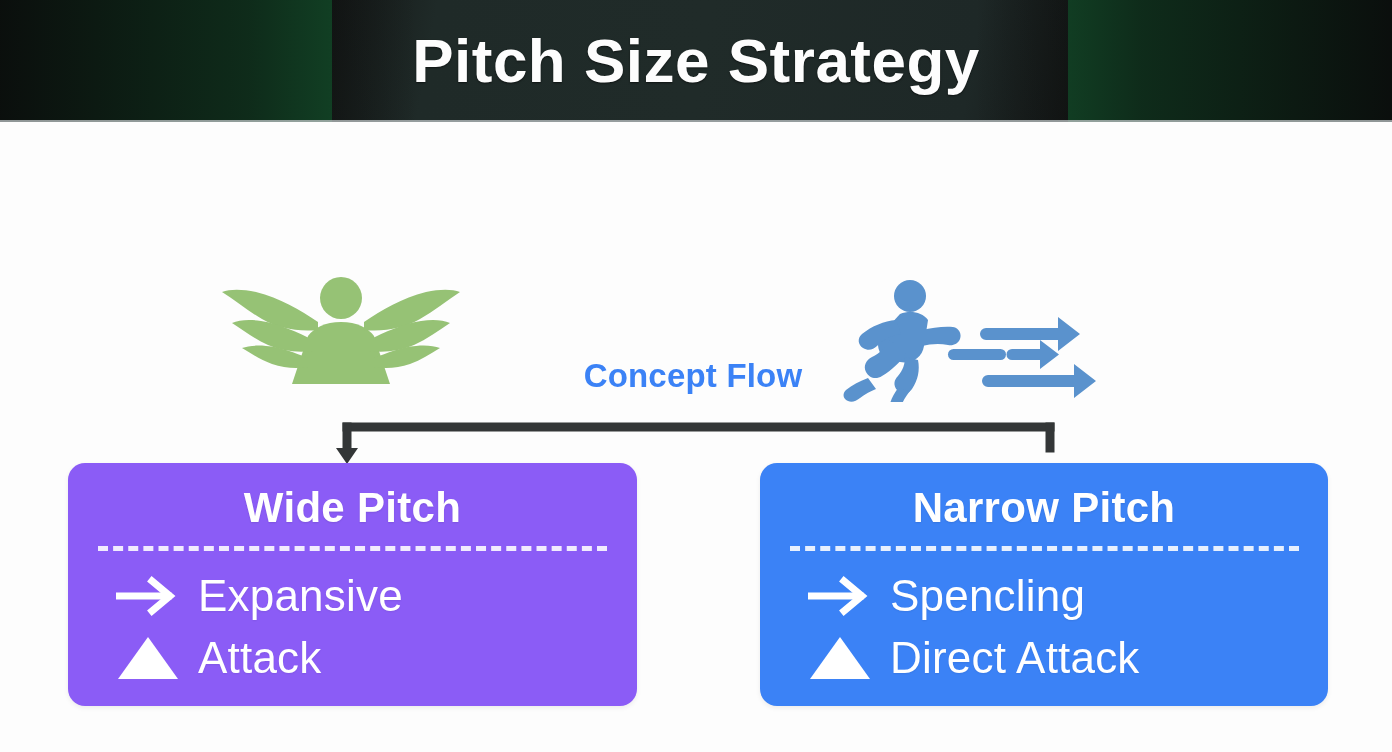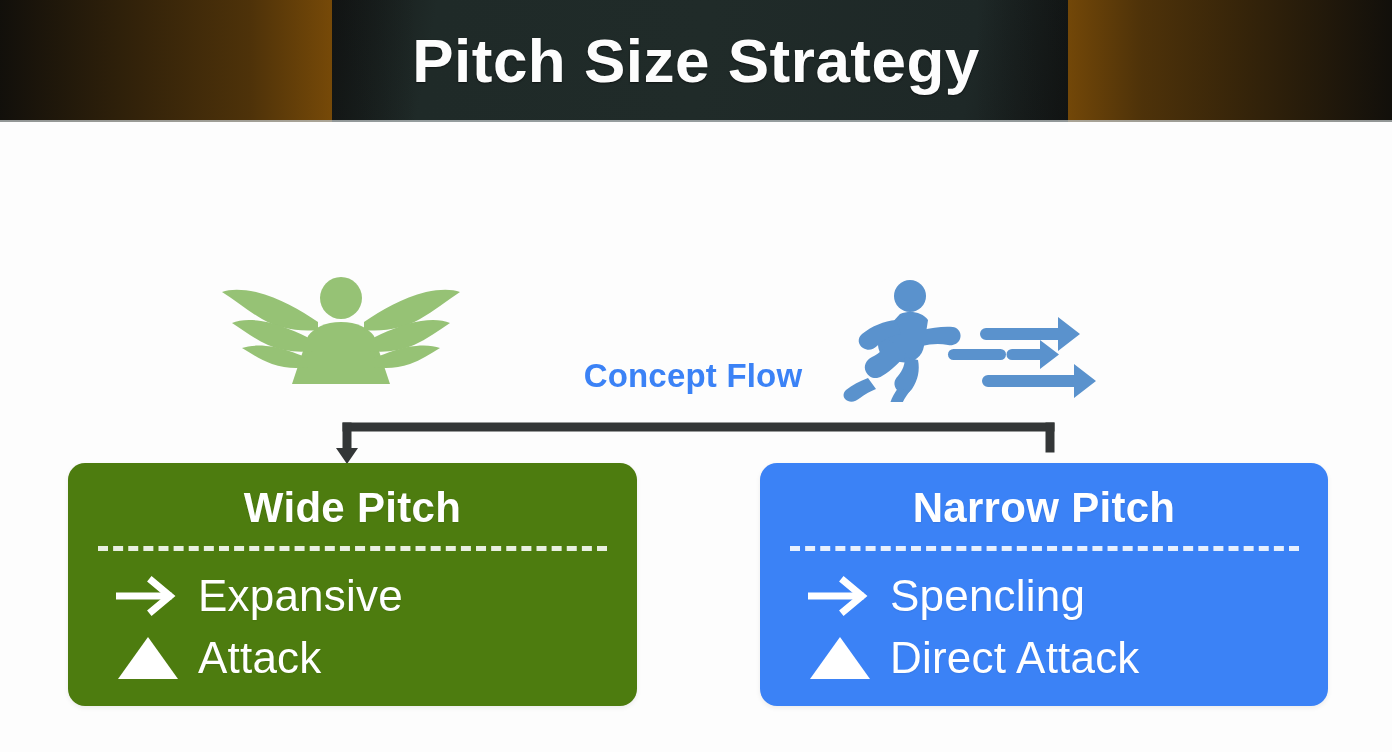--- a/index.html
+++ b/index.html
@@ -15,21 +15,21 @@
     overflow: hidden;
     position: relative;
   }
 
   
   .header {
     position: absolute;
     left: 0; top: 0;
     width: 1392px;
     height: 122px;
-    background: #a16207;
+    background: #14532d;
     overflow: hidden;
   }
   .header-panel {
     position: absolute;
     left: 332px; top: 0;
     width: 736px;
     height: 122px;
     background: linear-gradient(100deg, #141716 0%, #1f2a28 14%, #202b29 50%, #1e2827 86%, #141716 100%);
   }
   .header-vignette {
@@ -97,21 +97,21 @@
 
   
   .card {
     position: absolute;
     top: 463px;
     height: 243px;
     border-radius: 17px;
     box-shadow: 0 2px 5px rgba(0,0,0,0.07);
     overflow: hidden;
   }
-  .card-green { left: 68px;  width: 569px; background: #4d7c0f; }
+  .card-green { left: 68px;  width: 569px; background: #8b5cf6; }
   .card-blue  { left: 760px; width: 568px; background: #3b82f6; }
 
   .card-title {
     position: absolute;
     left: 0; top: 22px;
     width: 100%;
     text-align: center;
     color: #ffffff;
     font-size: 42px;
     font-weight: bold;

